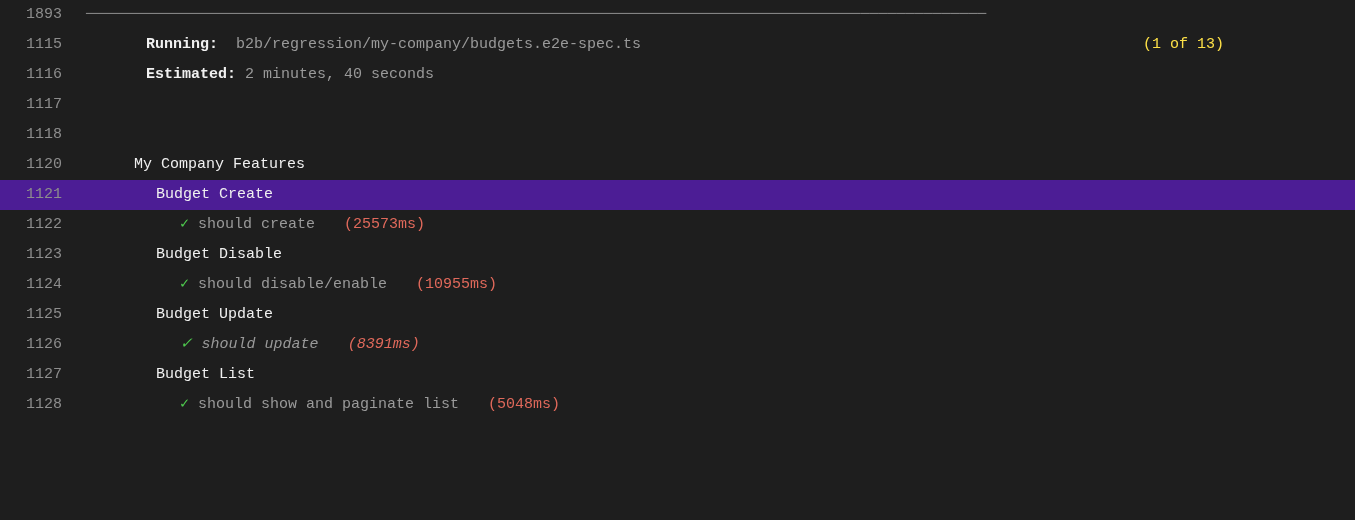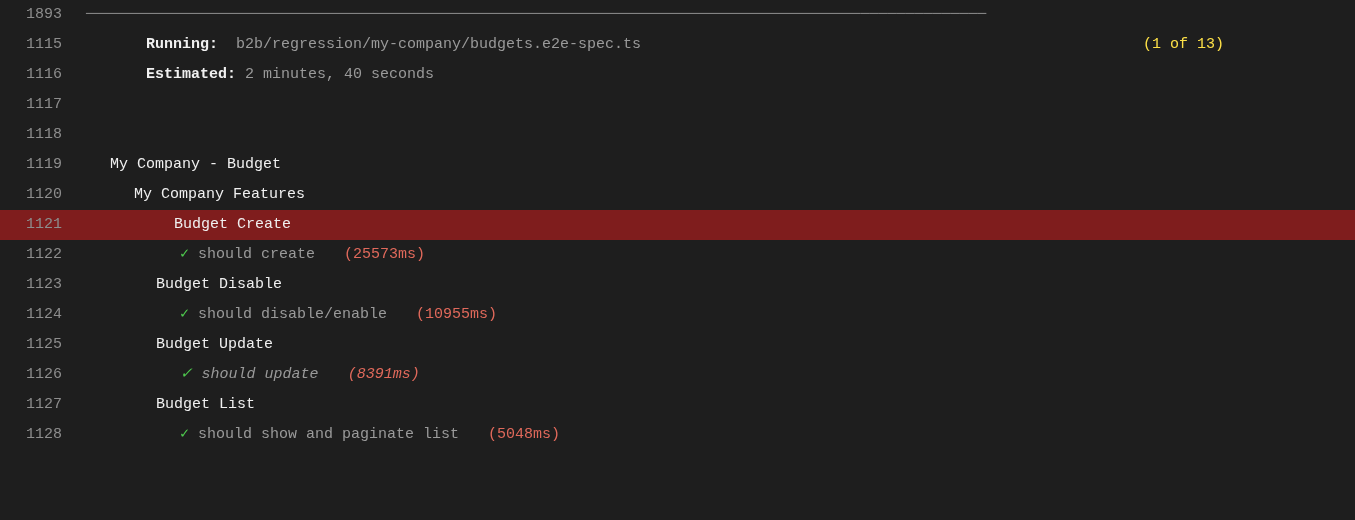--- a/index.html
+++ b/index.html
@@ -11,22 +11,21 @@
       color: #e8e8e8;
       width: 1355px;
       height: 520px;
       overflow: hidden;
     }
     .line {
       display: flex;
       white-space: pre;
     }
     .line.highlighted {
-      background-color: #7f1d1d;
-      gap: 18px;
+      background-color: #4c1d95;
     }
     .gutter {
       width: 84px;
       text-align: right;
       color: #8d8d8d;
       padding-right: 22px;
       user-select: none;
       flex-shrink: 0;
     }
     .content {
@@ -56,21 +55,20 @@
   </style>
 </head>
 <body>
 
 <div id="root">
     <div class="line"><div class="gutter">1893</div><div class="content"><span class="rule-line">────────────────────────────────────────────────────────────────────────────────────────────────────</span></div></div>
     <div class="line"><div class="gutter">1115</div><div class="content"><div class="spec-row pad1"><span class="white bold spec-left">Running:</span><span class="spec-path">  <span>b2b/regression/my-company/budgets.e2e-spec.ts</span></span><span class="spec-count">(1 of 13)</span></div></div></div>
     <div class="line"><div class="gutter">1116</div><div class="content"><span class="pad1" style="display: inline-block;"><span class="white bold">Estimated:</span> <span class="dim">2 minutes, 40 seconds</span></span></div></div>
     <div class="line"><div class="gutter">1117</div><div class="content"></div></div>
     <div class="line"><div class="gutter">1118</div><div class="content"></div></div>
-    <div class="line"><div class="gutter">1119</div><div class="content"><span class="white pad1" style="display: inline-block;">My Company - Budget</span></div></div>
     <div class="line"><div class="gutter">1120</div><div class="content"><span class="white pad3" style="display: inline-block;">My Company Features</span></div></div>
     <div class="line highlighted"><div class="gutter">1121</div><div class="content"><span class="white pad4" style="display: inline-block;">Budget Create</span></div></div>
     <div class="line"><div class="gutter">1122</div><div class="content"><span class="pad5" style="display: inline-block;"><span class="checkmark">✓</span> <span class="dim">should create</span> <span class="timing">(25573ms)</span></span></div></div>
     <div class="line"><div class="gutter">1123</div><div class="content"><span class="white pad4" style="display: inline-block; text-align: right;">Budget Disable</span></div></div>
     <div class="line"><div class="gutter">1124</div><div class="content"><span class="pad5" style="display: inline-block;"><span class="checkmark">✓</span> <span class="dim">should disable/enable</span> <span class="timing">(10955ms)</span></span></div></div>
     <div class="line"><div class="gutter">1125</div><div class="content"><span class="white pad4" style="display: inline-block;">Budget Update</span></div></div>
     <div class="line"><div class="gutter">1126</div><div class="content"><span class="pad5" style="display: inline-block; font-style: italic;"><span class="checkmark">✓</span> <span class="dim">should update</span> <span class="timing">(8391ms)</span></span></div></div>
     <div class="line"><div class="gutter">1127</div><div class="content"><span class="white pad4" style="display: inline-block;">Budget List</span></div></div>
     <div class="line"><div class="gutter">1128</div><div class="content"><span class="pad5" style="display: inline-block;"><span class="checkmark">✓</span> <span class="dim">should show and paginate list</span> <span class="timing">(5048ms)</span></span></div></div>
   </div>

